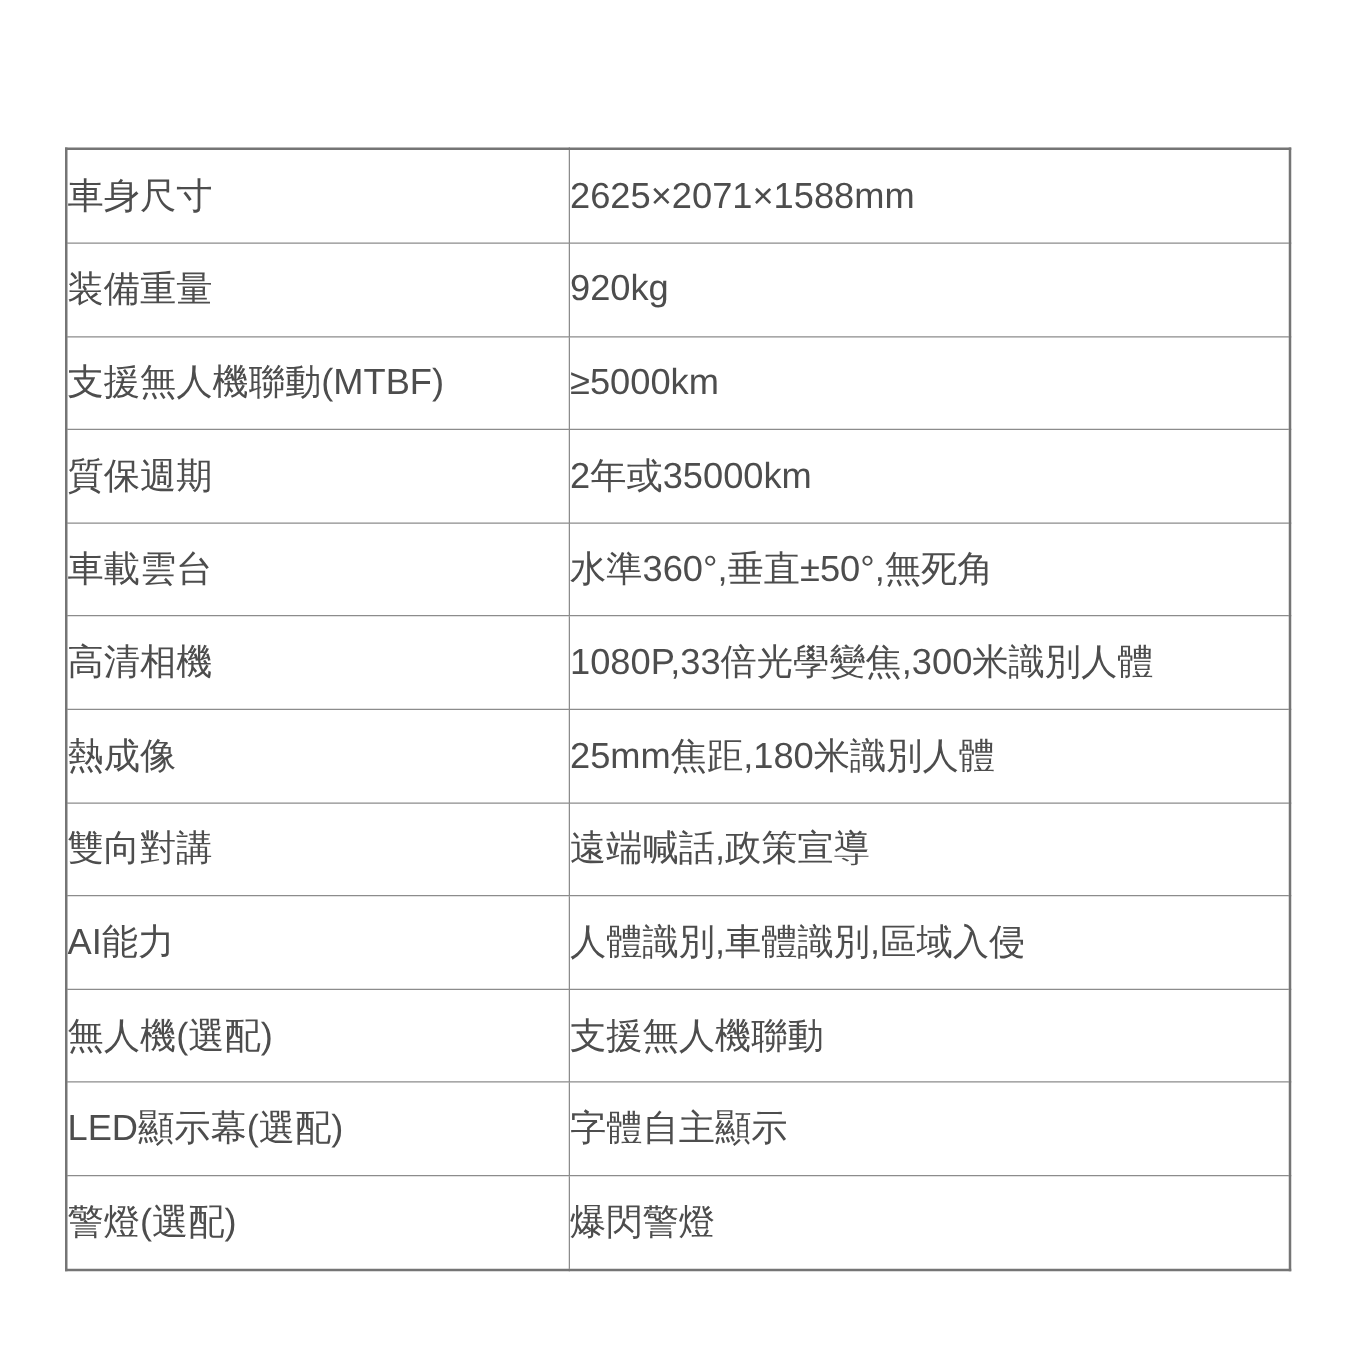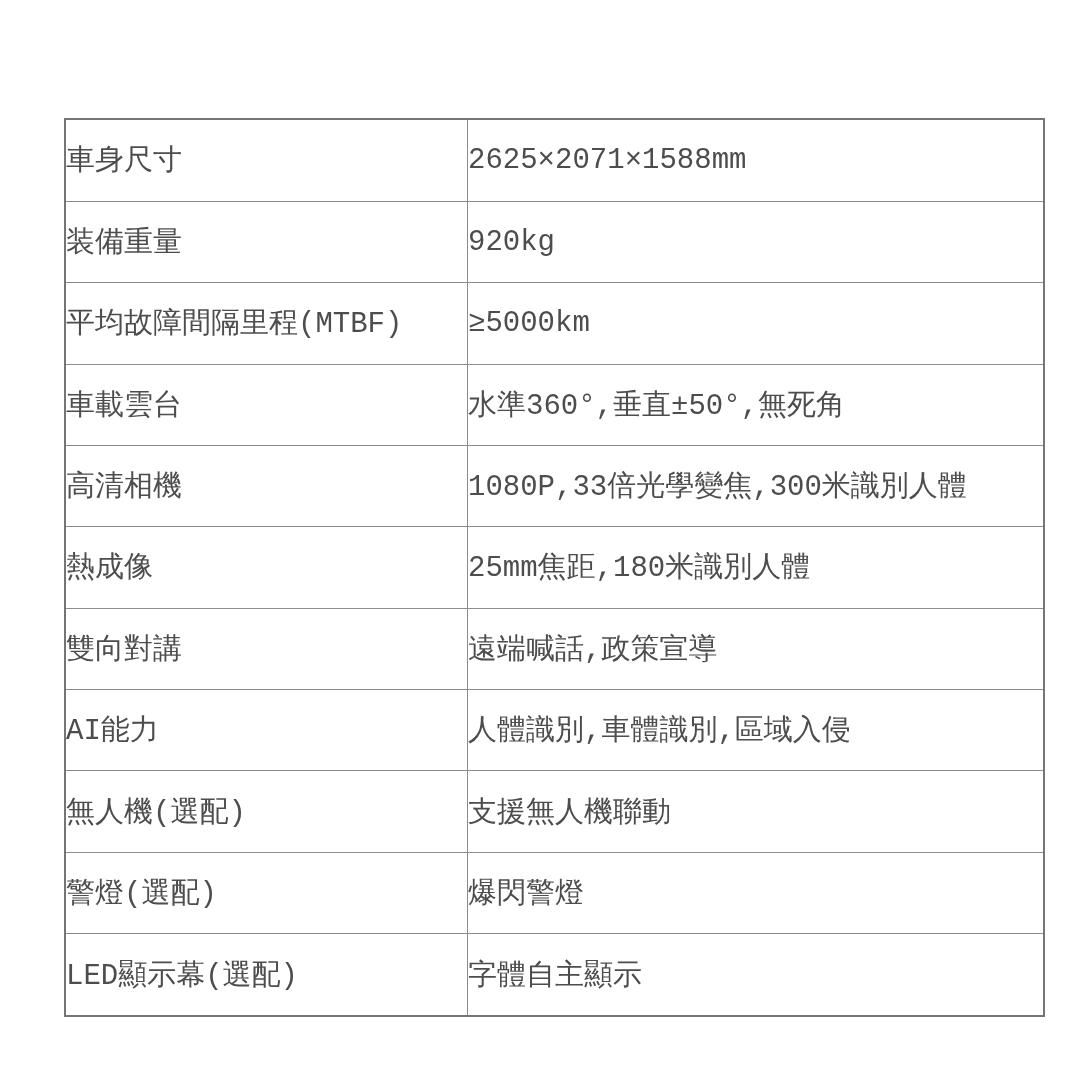--- a/index.html
+++ b/index.html
@@ -17,25 +17,24 @@
     background: #ffffff;
   }
   table.spec-table {
     position: absolute;
     left: 52px;
     top: 118px;
     width: 981px;
     height: 899px;
     border-collapse: collapse;
     table-layout: fixed;
-    font-family: Liberation Mono, monospace;
+    font-family: Liberation Sans, sans-serif;
     font-size: 29px;
     color: #4d4d4d;
     border: 2px solid #757575;
-    margin-left: 12px;
   }
   table.spec-table td {
     border: 1.5px solid #8c8c8c;
     vertical-align: middle;
     white-space: nowrap;
     overflow: hidden;
     padding: 0;
   }
   td.label-cell {
     width: 401px;
@@ -53,22 +52,26 @@
     <tbody id="spec-tbody">
         <tr>
           <td class="label-cell">車身尺寸</td>
           <td class="value-cell">2625×2071×1588mm</td>
         </tr>
         <tr>
           <td class="label-cell">装備重量</td>
           <td class="value-cell">920kg</td>
         </tr>
         <tr>
-          <td class="label-cell">平均故障間隔里程(MTBF)</td>
+          <td class="label-cell">支援無人機聯動(MTBF)</td>
           <td class="value-cell">≥5000km</td>
+        </tr>
+        <tr>
+          <td class="label-cell">質保週期</td>
+          <td class="value-cell">2年或35000km</td>
         </tr>
         <tr>
           <td class="label-cell">車載雲台</td>
           <td class="value-cell">水準360°,垂直±50°,無死角</td>
         </tr>
         <tr>
           <td class="label-cell">高清相機</td>
           <td class="value-cell">1080P,33倍光學變焦,300米識別人體</td>
         </tr>
         <tr>
@@ -81,22 +84,22 @@
         </tr>
         <tr>
           <td class="label-cell">AI能力</td>
           <td class="value-cell">人體識別,車體識別,區域入侵</td>
         </tr>
         <tr>
           <td class="label-cell">無人機(選配)</td>
           <td class="value-cell">支援無人機聯動</td>
         </tr>
         <tr>
+          <td class="label-cell">LED顯示幕(選配)</td>
+          <td class="value-cell">字體自主顯示</td>
+        </tr>
+        <tr>
           <td class="label-cell">警燈(選配)</td>
           <td class="value-cell">爆閃警燈</td>
-        </tr>
-        <tr>
-          <td class="label-cell">LED顯示幕(選配)</td>
-          <td class="value-cell">字體自主顯示</td>
         </tr>
       </tbody>
   </table>
 </div>
 
 </body></html>

